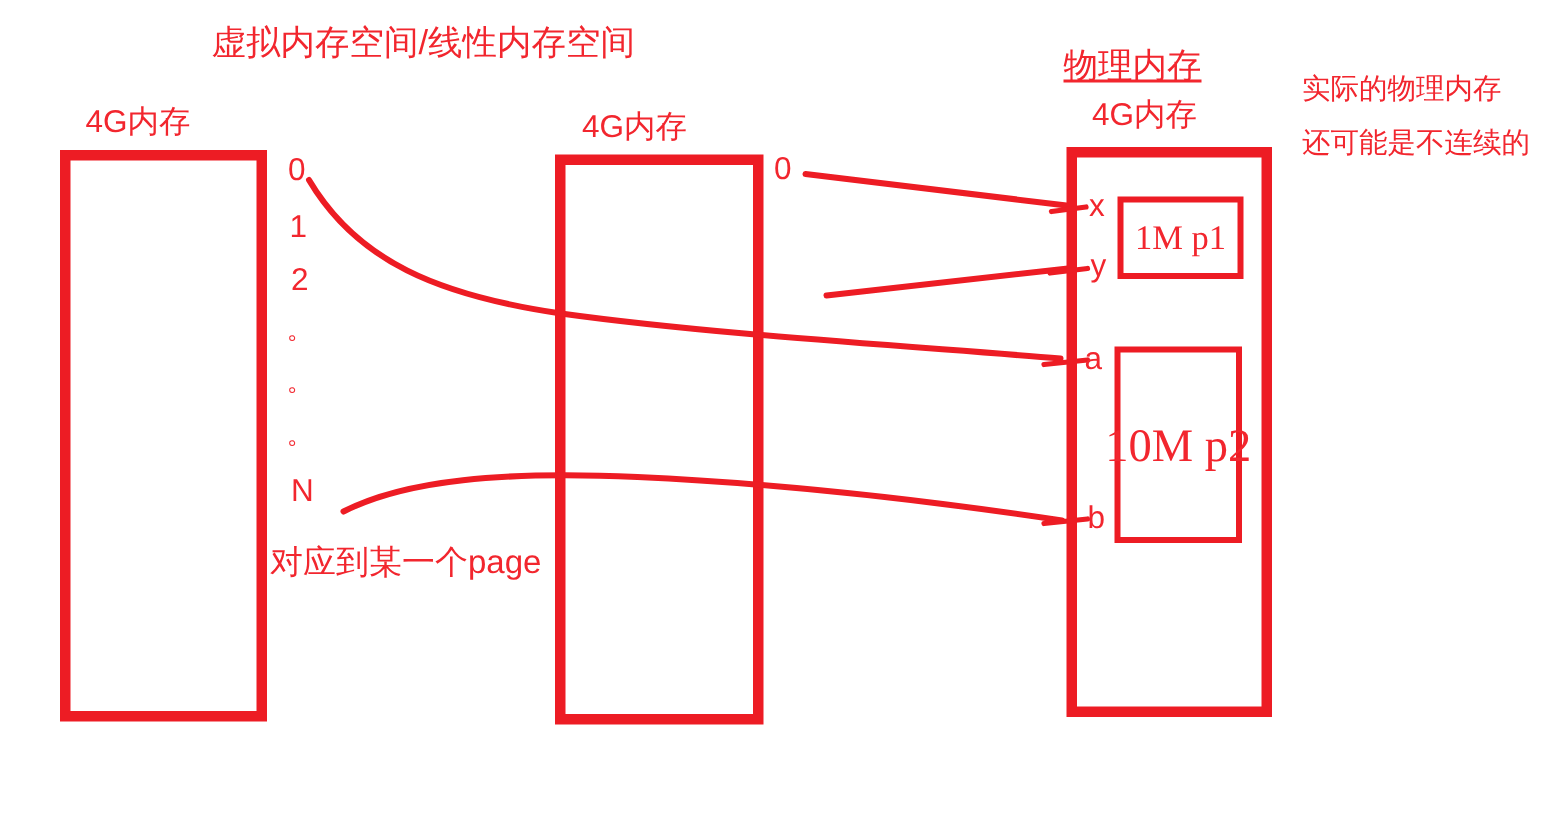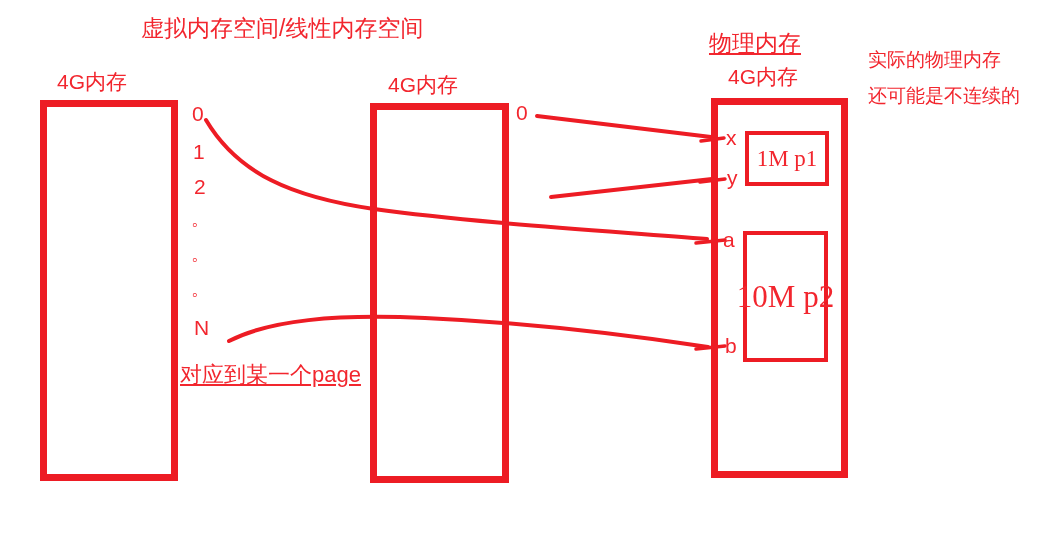--- a/index.html
+++ b/index.html
@@ -14,21 +14,21 @@
     color: var(--text-red);
   }
   #wires { position: absolute; left: 0; top: 0; width: 1038px; height: 543px; }
   #wires path, #wires rect { fill: none; stroke: var(--red); }
   .lbl { position: absolute; white-space: nowrap; line-height: 1; color: var(--text-red); }
   .title { font-size: 23px; }
   .boxlabel { font-size: 21px; }
   .note { font-size: 19px; }
   .tick { font-size: 21px; }
   .dot { font-size: 18px; }
-  .caption { font-size: 22px; text-decoration: underline; }
+  .caption { font-size: 22px; }
   .pagelabel { position: absolute; display: flex; align-items: center; justify-content: center;
                color: var(--text-red); white-space: nowrap; font-family: Liberation Serif, serif; }
 </style>
 </head>
 <body>
 
 <div id="canvas">
 
   <svg id="wires" viewBox="0 0 1038 543" xmlns="http://www.w3.org/2000/svg">
 

